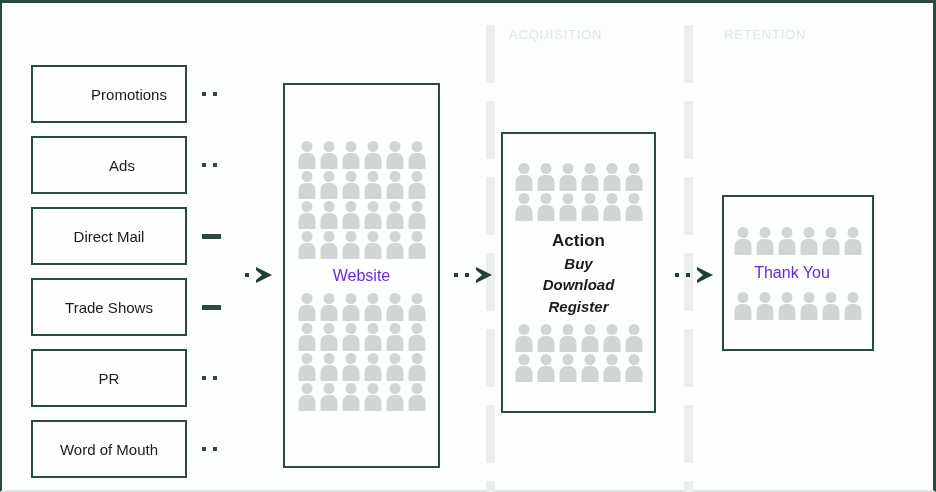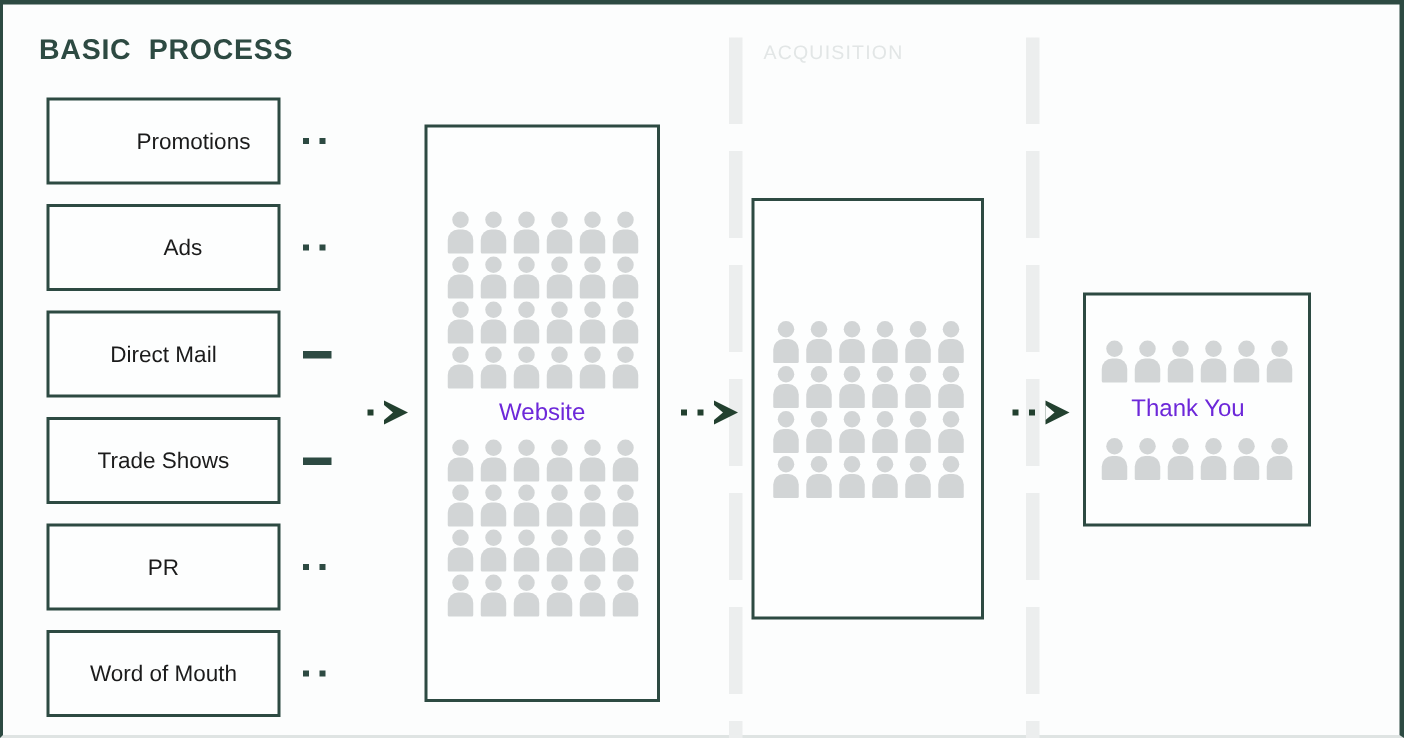--- a/index.html
+++ b/index.html
@@ -185,23 +185,23 @@
     font-style: italic;
     font-weight: bold;
     color: #1b1b1b;
   }
 </style>
 </head>
 <body>
 
 <div id="canvas">
 
-  <div id="title">BASIC  PROCESS</div>
 
   <div id="stage-acq" class="stage-header">ACQUISITION</div>
+  <div id="stage-ret" class="stage-header">RETENTION</div>
 
   <div id="vdiv-1" class="vdivider"></div>
   <div id="vdiv-2" class="vdivider"></div>
 
   <div id="source-boxes">
       <div class="src-box" style="top: 62px; padding-left: 40px;">
         <span>Promotions</span>
       </div>
       <div class="src-box" style="top: 133px; padding-left: 26px;">
         <span>Ads</span>
@@ -523,20 +523,26 @@
           <div class="person">
             <span class="head"></span>
             <span class="body"></span>
           </div>
           <div class="person">
             <span class="head"></span>
             <span class="body"></span>
           </div>
         </div>
       </div>
+    <div class="action-labels">
+      <div class="action-title">Action</div>
+      <div class="action-item">Buy</div>
+      <div class="action-item">Download</div>
+      <div class="action-item">Register</div>
+    </div>
     <div class="people-block" id="action-people-below">
         <div class="people-row">
           <div class="person">
             <span class="head"></span>
             <span class="body"></span>
           </div>
           <div class="person">
             <span class="head"></span>
             <span class="body"></span>
           </div>

